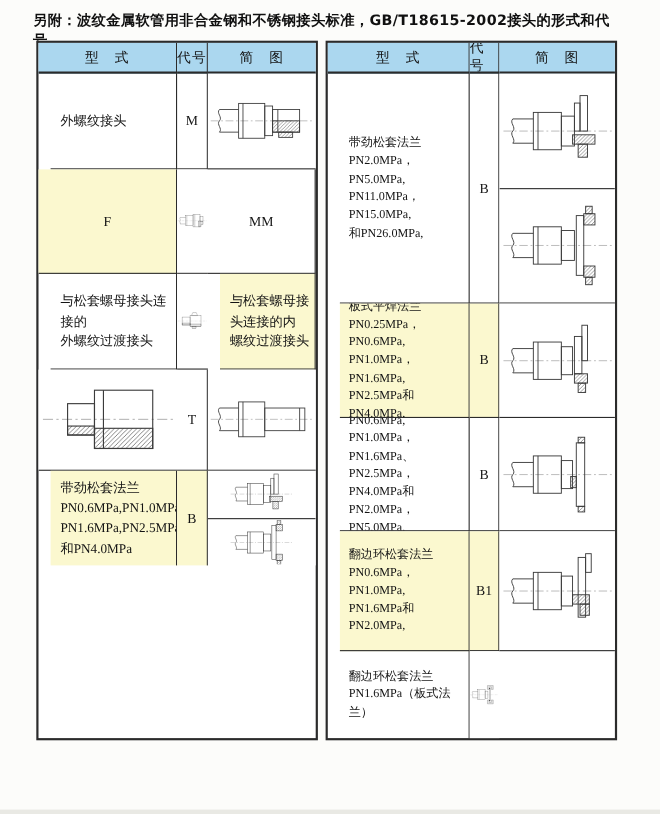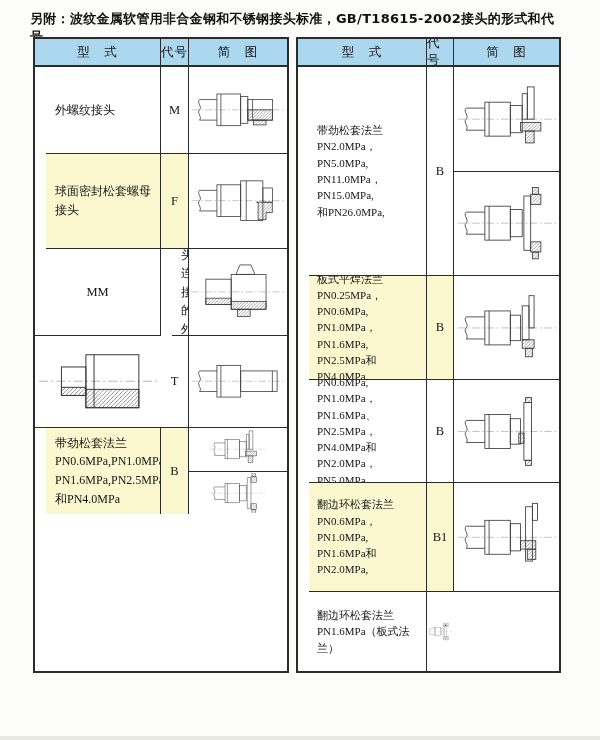--- a/index.html
+++ b/index.html
@@ -69,21 +69,20 @@
             <rect x="64" y="25" width="9" height="34" fill="none"></rect>
             <rect x="73" y="29" width="31" height="26" fill="none"></rect>
             <line x1="79" y1="29" x2="79" y2="55"></line>
             <rect x="73" y="42" width="31" height="13" fill="url(#h0)"></rect>
             <rect x="80" y="55" width="16" height="6" fill="url(#h0)"></rect>
           </g>
         </svg>
     </div>
   </div>
 
-  <div class="c type hl">球面密封松套螺母接头</div>
   <div class="c code hl">F</div>
   <div class="c diag nr">
     <div class="half">
       <svg class="fit" viewBox="0 0 120 84" preserveAspectRatio="xMidYMid meet">
           <defs>
             <pattern id="h1" patternUnits="userSpaceOnUse" width="4" height="4">
               <path d="M-1,5 L5,-1 M-1,1 L1,-1 M3,5 L5,3" stroke="#4a4a4a" stroke-width="0.6" fill="none"></path>
             </pattern>
           </defs>
           <line x1="2" y1="42" x2="118" y2="42" stroke="#999" stroke-width="0.7" stroke-dasharray="9 3 2 3"></line>
@@ -119,20 +118,22 @@
             <rect x="52" y="20" width="44" height="44" fill="none"></rect>
             <polygon points="58,20 63,8 77,8 82,20" fill="none"></polygon>
             <rect x="20" y="50" width="32" height="8" fill="url(#h2)"></rect>
             <rect x="52" y="54" width="44" height="10" fill="url(#h2)"></rect>
             <rect x="60" y="64" width="16" height="9" fill="url(#h2)"></rect>
           </g>
         </svg>
     </div>
   </div>
 
+  <div class="c type hl">与松套螺母接头连接的内
+螺纹过渡接头</div>
   <div class="c diag nr">
     <div class="half">
       <svg class="fit" viewBox="0 0 120 84" preserveAspectRatio="xMidYMid meet">
           <defs>
             <pattern id="h3" patternUnits="userSpaceOnUse" width="4" height="4">
               <path d="M-1,5 L5,-1 M-1,1 L1,-1 M3,5 L5,3" stroke="#4a4a4a" stroke-width="0.6" fill="none"></path>
             </pattern>
           </defs>
           <line x1="2" y1="42" x2="118" y2="42" stroke="#999" stroke-width="0.7" stroke-dasharray="9 3 2 3"></line>
           <g stroke="#3b3b3b" stroke-width="1" fill="none" stroke-linejoin="miter">

